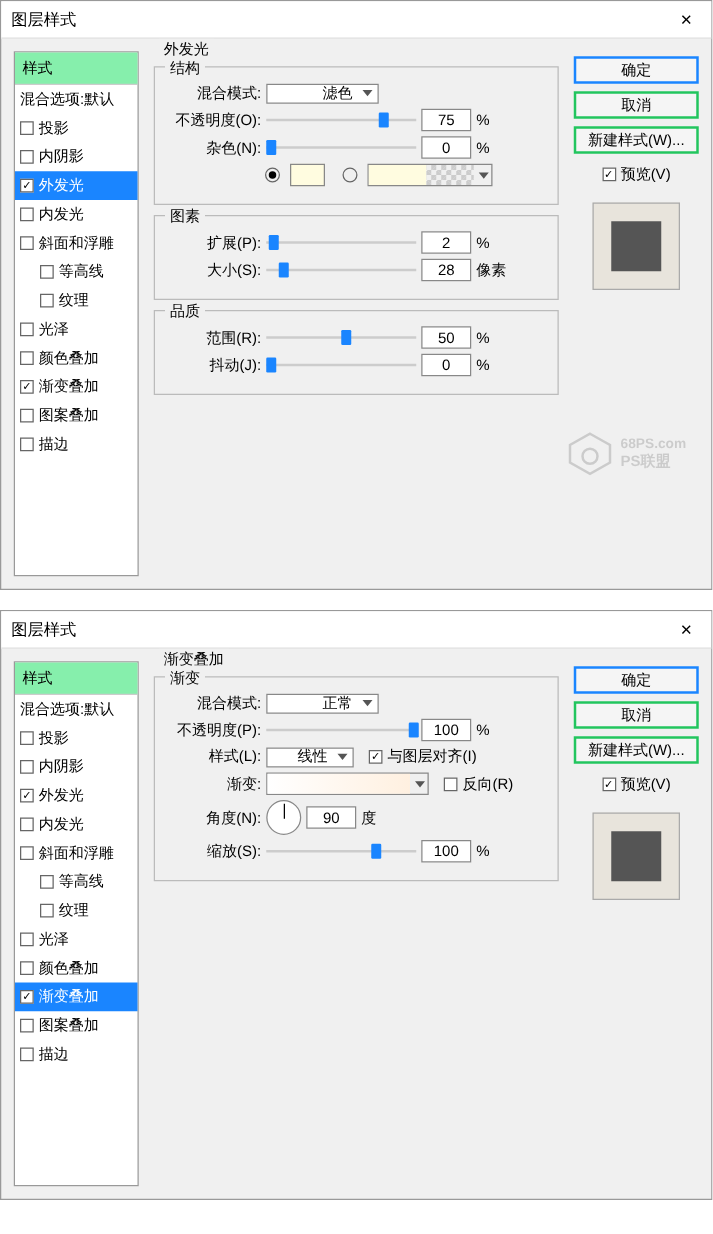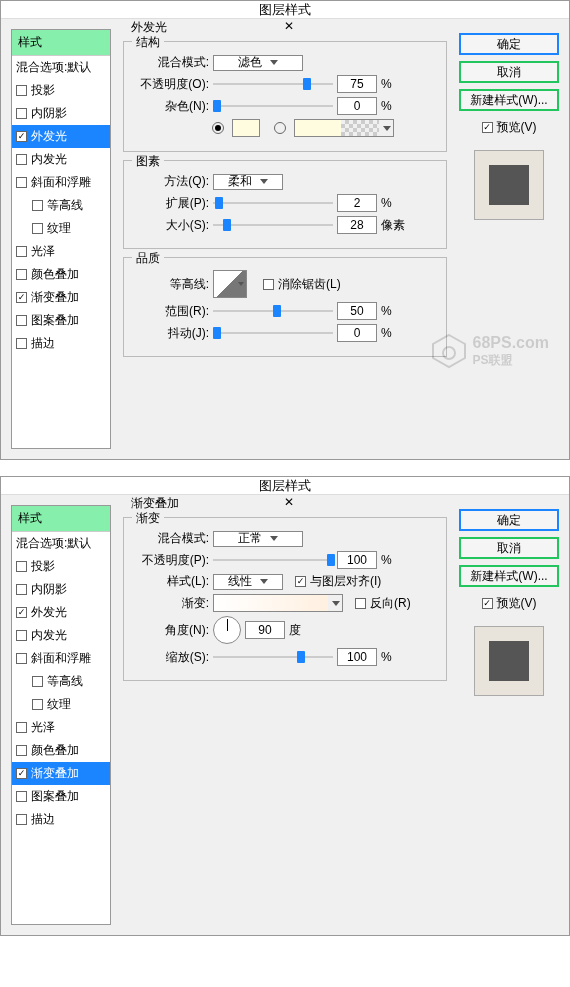--- a/index.html
+++ b/index.html
@@ -1,36 +1,36 @@
 <!DOCTYPE html>
 <html><head>
 <meta charset="utf-8">
 <style>
 * { box-sizing: border-box; margin: 0; padding: 0; font-family: "Microsoft YaHei", sans-serif; font-size: 12px; }
 body { background: #fff; }
 .dialog { width: 570px; background: #f0f0f0; border: 1px solid #999; position: relative; }
-.titlebar { height: 18px; background: #fff; display: flex; align-items: center; padding: 0 8px; border-bottom: 1px solid #ddd; flex-direction: column; }
+.titlebar { height: 30px; background: #fff; display: flex; align-items: center; padding: 0 8px; border-bottom: 1px solid #ddd; }
 .titlebar-text { flex: 1; font-size: 13px; }
 .close-btn { width: 40px; height: 30px; display: flex; align-items: center; justify-content: center; cursor: pointer; font-size: 16px; margin-right: -8px; }
 .body { display: flex; padding: 10px; gap: 8px; min-height: 440px; }
 .sidebar { width: 100px; border: 1px solid #999; background: #fff; }
 .sidebar-header { padding: 4px 6px; border-bottom: 1px solid #ccc; background: #86efac; }
 .sidebar-item { padding: 3px 4px; display: flex; align-items: center; gap: 4px; cursor: pointer; }
 .sidebar-item.selected { background: #1a85ff; color: #fff; }
 .sidebar-item.indent { padding-left: 20px; }
 .chk { width: 11px; height: 11px; border: 1px solid #666; background: #fff; display: inline-flex; align-items: center; justify-content: center; flex-shrink: 0; }
 .chk.checked::after { content: "✓"; font-size: 9px; line-height: 1; color: #000; }
 .sidebar-item.selected .chk.checked::after { color: #000; }
 .main { flex: 1; padding: 4px; }
 .fieldset { border: 1px solid #bbb; margin-bottom: 8px; padding: 8px 10px 10px; position: relative; }
 .fieldset-title { position: absolute; top: -8px; left: 8px; background: #f0f0f0; padding: 0 4px; }
 .main-title { position: absolute; margin-top: -14px; margin-left: 4px; background: #f0f0f0; padding: 0 4px; }
 .row { display: flex; align-items: center; margin: 4px 0; gap: 4px; }
 .label { width: 75px; text-align: right; }
-.select { border: 1px solid #888; background: #fff; height: 16px; padding: 0 4px; min-width: 90px; display: flex; align-items: center; justify-content: center; }
+.select { border: 1px solid #888; background: #fff; height: 16px; padding: 0 4px; min-width: 90px; display: flex; align-items: center; justify-content: flex-end; }
 .select::after { content: ""; border-left: 4px solid transparent; border-right: 4px solid transparent; border-top: 5px solid #555; margin-left: 8px; }
 .slider-track { position: relative; width: 120px; height: 14px; }
 .slider-line { position: absolute; top: 6px; left: 0; right: 0; height: 2px; background: #ccc; }
 .slider-thumb { position: absolute; top: 1px; width: 8px; height: 12px; background: #1a85ff; border-radius: 1px; }
 .numbox { width: 40px; height: 18px; border: 1px solid #888; background: #fff; text-align: center; line-height: 16px; }
 .unit { width: 28px; }
 .radio { width: 12px; height: 12px; border: 1px solid #666; border-radius: 50%; display: inline-flex; align-items: center; justify-content: center; margin-right: 4px; }
 .radio.on::after { content: ""; width: 6px; height: 6px; background: #000; border-radius: 50%; }
 .swatch { width: 28px; height: 18px; border: 1px solid #888; }
 .grad { width: 100px; height: 18px; border: 1px solid #888; display: flex; align-items: center; padding-right: 2px; }
@@ -153,26 +153,20 @@
           <div class="grad">
               <div class="grad-fill" style="background:linear-gradient(90deg,#fffce0,#fffce0)"></div>
               <div class="checker" style="width:40%;height:100%"></div>
             </div>
         </div>
       </div>
 
       <div class="fieldset">
         <div class="fieldset-title">图素</div>
         <div class="row">
-          <span class="label">方法(Q):</span>
-          <div class="select" style="min-width:70px">
-              <span>柔和</span>
-            </div>
-        </div>
-        <div class="row">
           <span class="label">扩展(P):</span>
           <div class="slider-track">
               <div class="slider-line"></div>
               <div class="slider-thumb" style="left:2%"></div>
             </div>
           <div class="numbox">2</div>
           <span class="unit">%</span>
         </div>
         <div class="row">
           <span class="label">大小(S):</span>
@@ -180,27 +174,20 @@
               <div class="slider-line"></div>
               <div class="slider-thumb" style="left:8%"></div>
             </div>
           <div class="numbox">28</div>
           <span class="unit">像素</span>
         </div>
       </div>
 
       <div class="fieldset">
         <div class="fieldset-title">品质</div>
-        <div class="row">
-          <span class="label">等高线:</span>
-          <div class="contour"></div>
-          <span style="width:8px"></span>
-          <span class="chk"></span>
-          <span>消除锯齿(L)</span>
-        </div>
         <div class="row">
           <span class="label">范围(R):</span>
           <div class="slider-track">
               <div class="slider-line"></div>
               <div class="slider-thumb" style="left:50%"></div>
             </div>
           <div class="numbox">50</div>
           <span class="unit">%</span>
         </div>
         <div class="row">
@@ -227,21 +214,21 @@
           <div class="preview-inner"></div>
         </div>
     </div>
   </div>
   <div class="watermark">
     <svg width="36" height="36" viewBox="0 0 36 36">
         <polygon points="18,2 34,11 34,25 18,34 2,25 2,11" fill="none" stroke="#000" stroke-width="2"></polygon>
         <circle cx="18" cy="20" r="6" fill="none" stroke="#000" stroke-width="2"></circle>
       </svg>
     <div>
-        <div style="font-size:16px">68PS.com</div>
+        <div style="font-size:11px">68PS.com</div>
         <div>PS联盟</div>
       </div>
   </div>
 </div>
 
 <div class="spacer"></div>
 
 <div class="dialog">
   <div class="titlebar">
     <span class="titlebar-text">图层样式</span>

